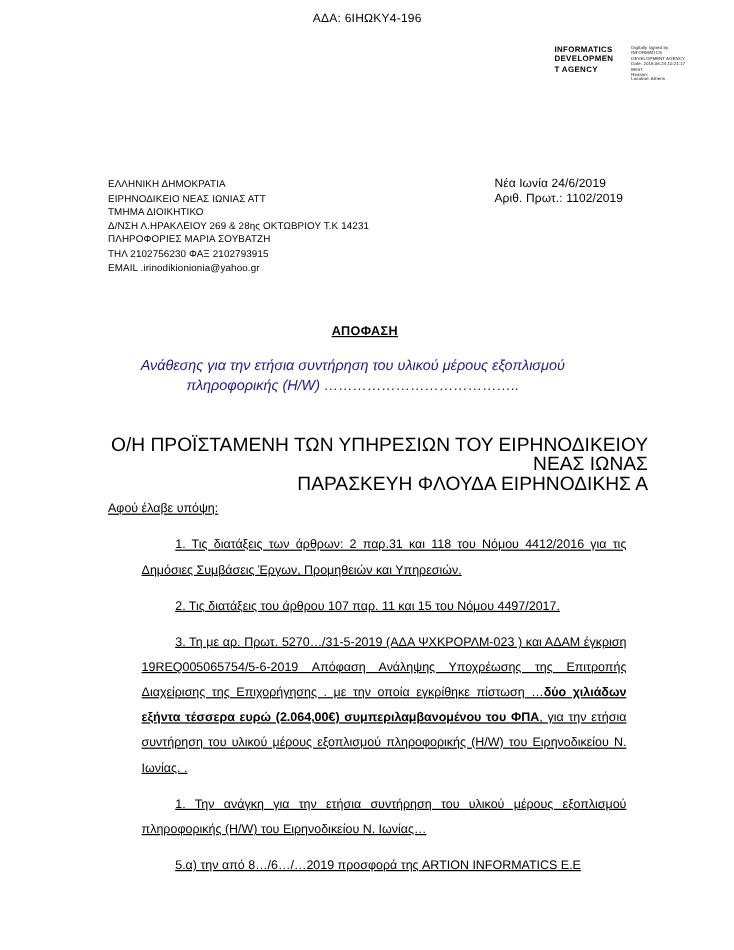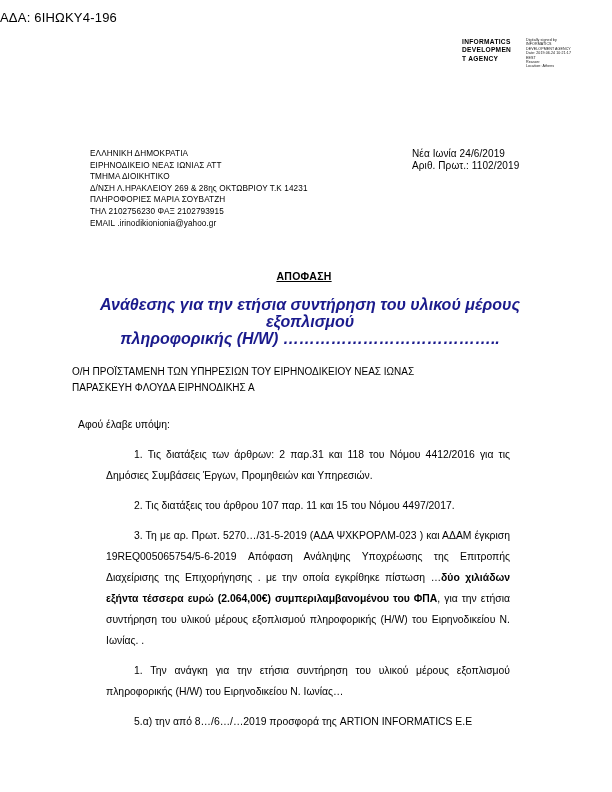--- a/index.html
+++ b/index.html
@@ -19,22 +19,22 @@
     position: relative;
     width: 612px;
     height: 792px;
     box-sizing: border-box;
   }
   .ada-line {
     position: absolute;
     top: 10px;
     left: 0;
     width: 612px;
-    text-align: left;
-    font-size: 13px;
+    text-align: center;
+    font-size: 10px;
     letter-spacing: 0.2px;
   }
   .logo-block {
     position: absolute;
     top: 38px;
     left: 462px;
     width: 130px;
     height: 40px;
   }
   .logo-left {
@@ -86,46 +86,47 @@
     width: 608px;
     text-align: center;
     font-size: 10.5px;
     font-weight: bold;
     text-decoration: underline;
     letter-spacing: 0.3px;
   }
   .subject {
     position: absolute;
     top: 296px;
-    left: 94px;
+    left: 78px;
     width: 432px;
     text-align: center;
-    font-size: 16px;
-    font-weight: bold;
+    font-size: 12px;
+    font-weight: normal;
     font-style: italic;
     color: #1a1a8c;
     line-height: 17px;
   }
   .authority {
     position: absolute;
     top: 364px;
     left: 72px;
     width: 468px;
-    text-align: left;
-    font-size: 10px;
+    text-align: right;
+    font-size: 16px;
     line-height: 16px;
   }
   .body-text {
     position: absolute;
     top: 414px;
-    left: 78px;
+    left: 90px;
     width: 432px;
     font-size: 10.4px;
     line-height: 21px;
     text-align: justify;
+    text-decoration: underline;
   }
   .para {
     margin: 0 0 9px 0;
   }
   .para.indent {
     text-indent: 28px;
     margin-left: 28px;
   }
   .b {
     font-weight: bold;

